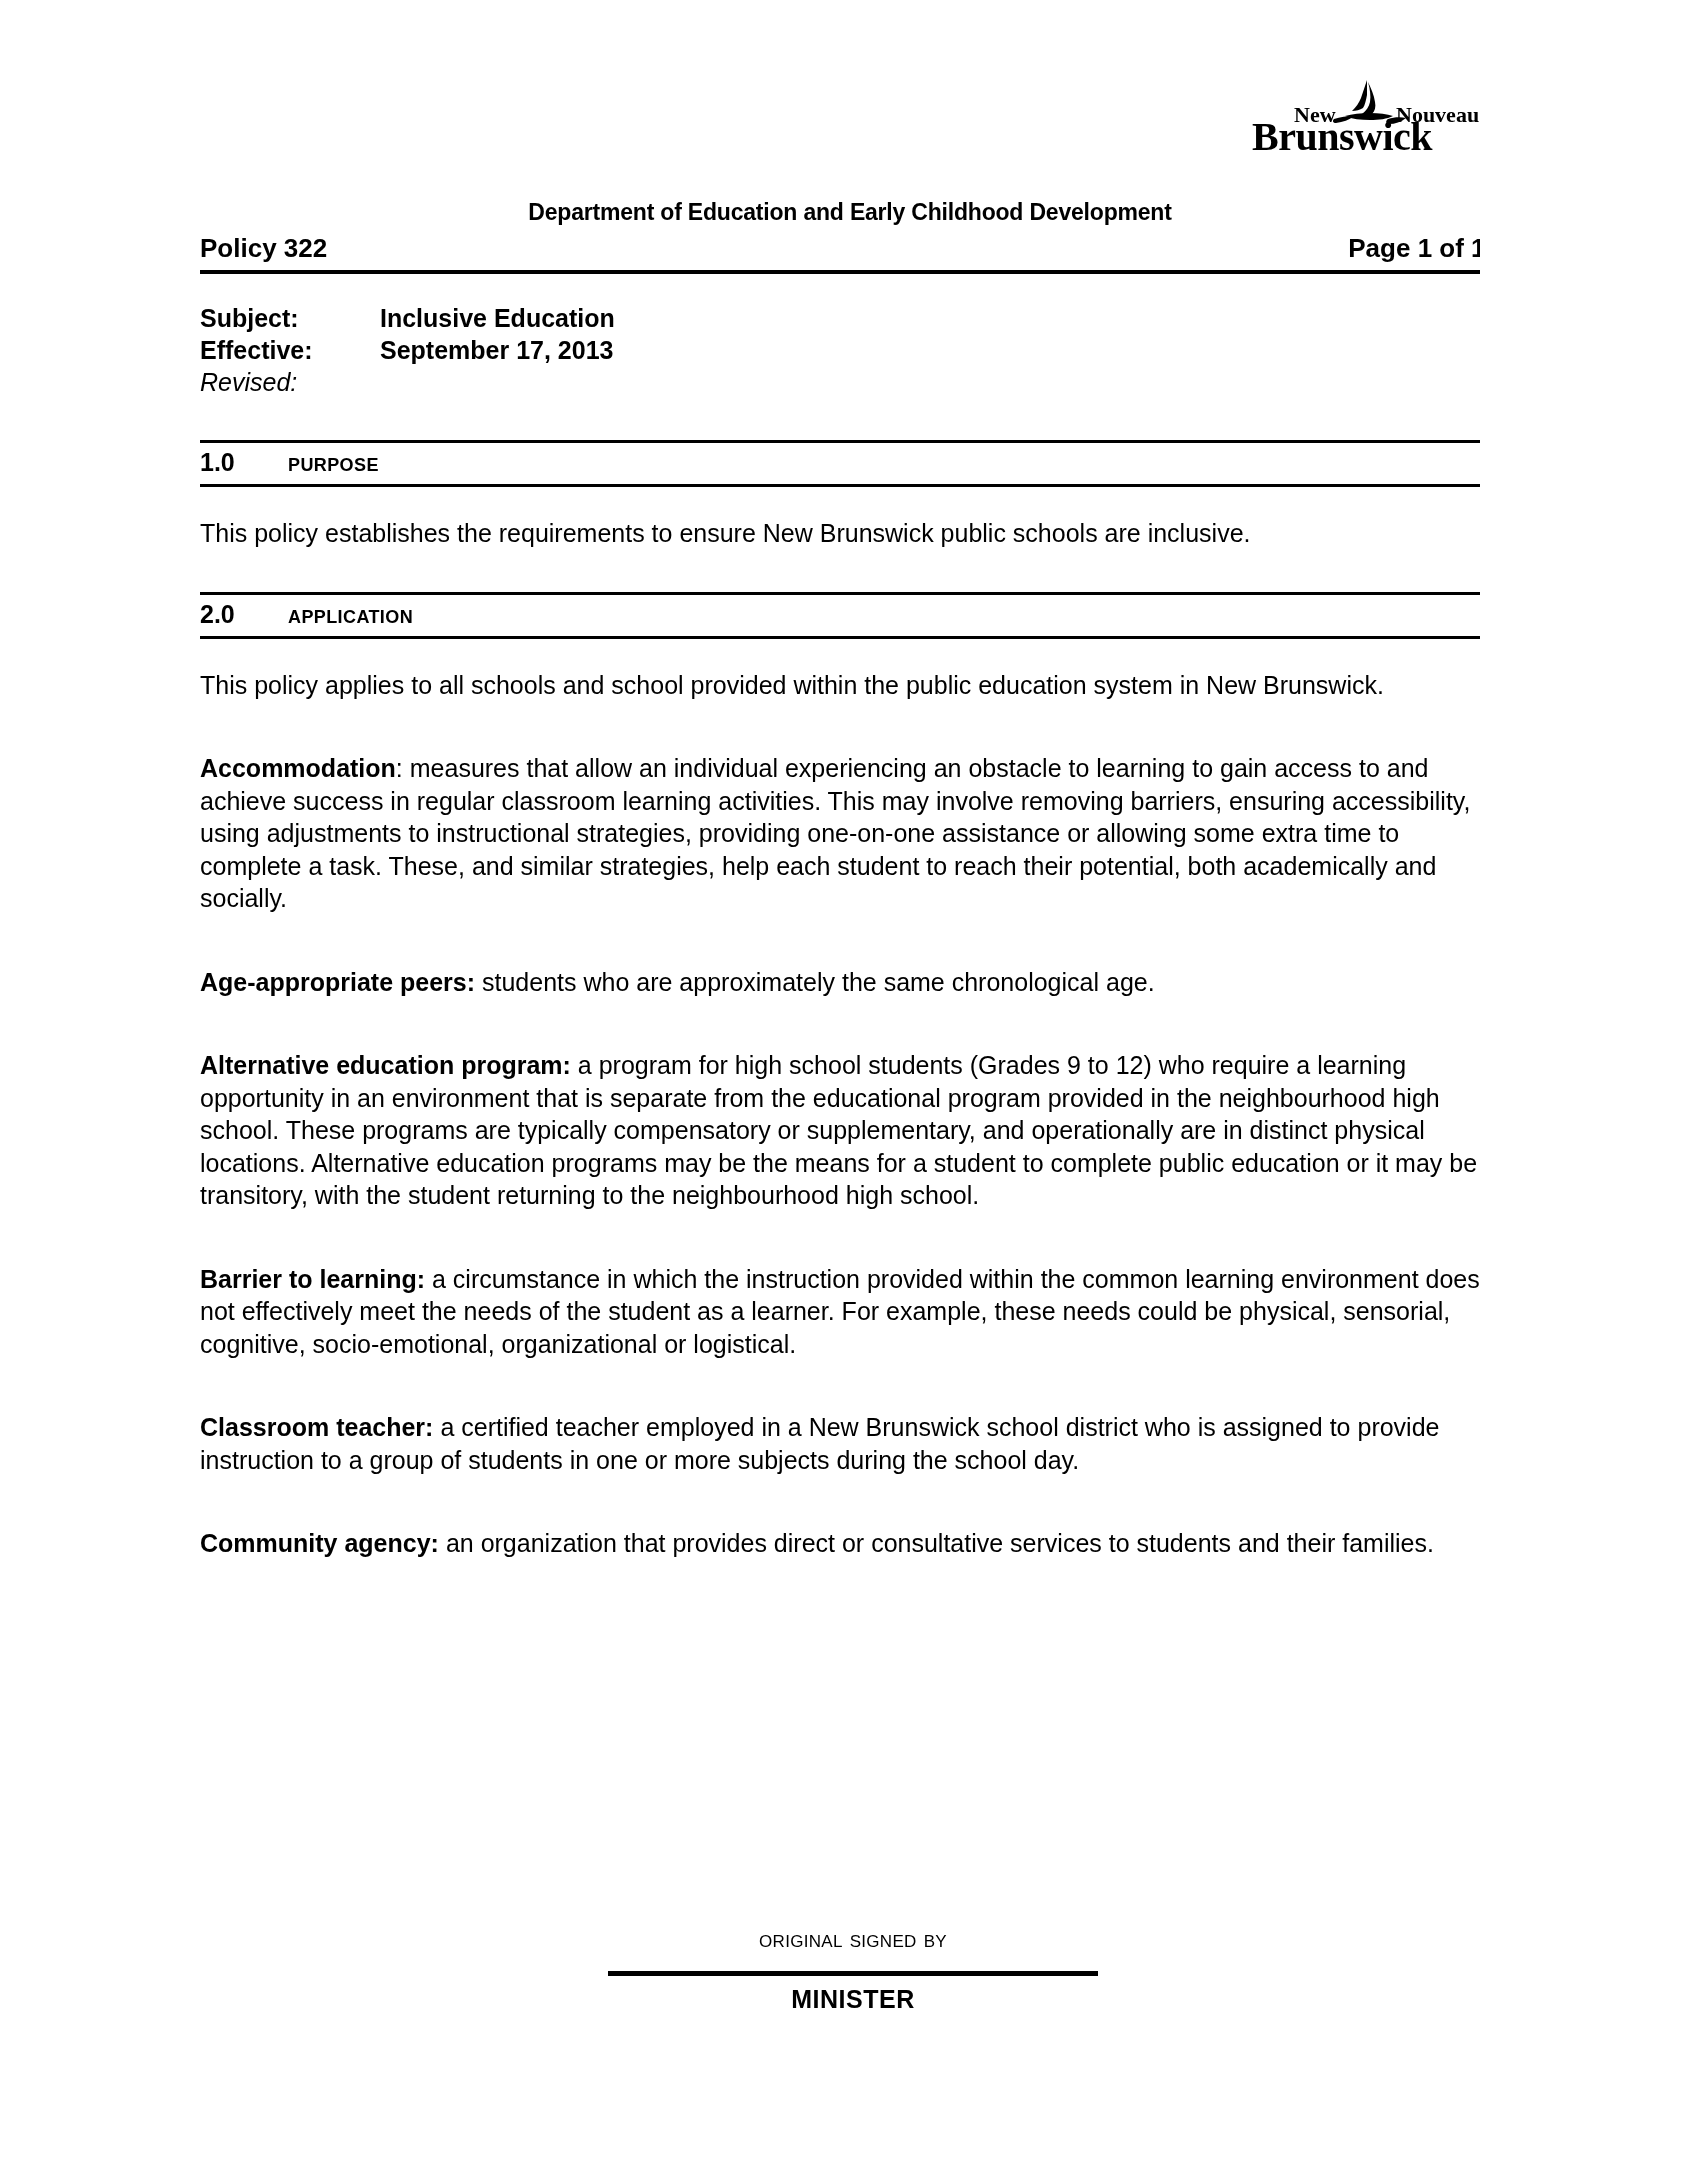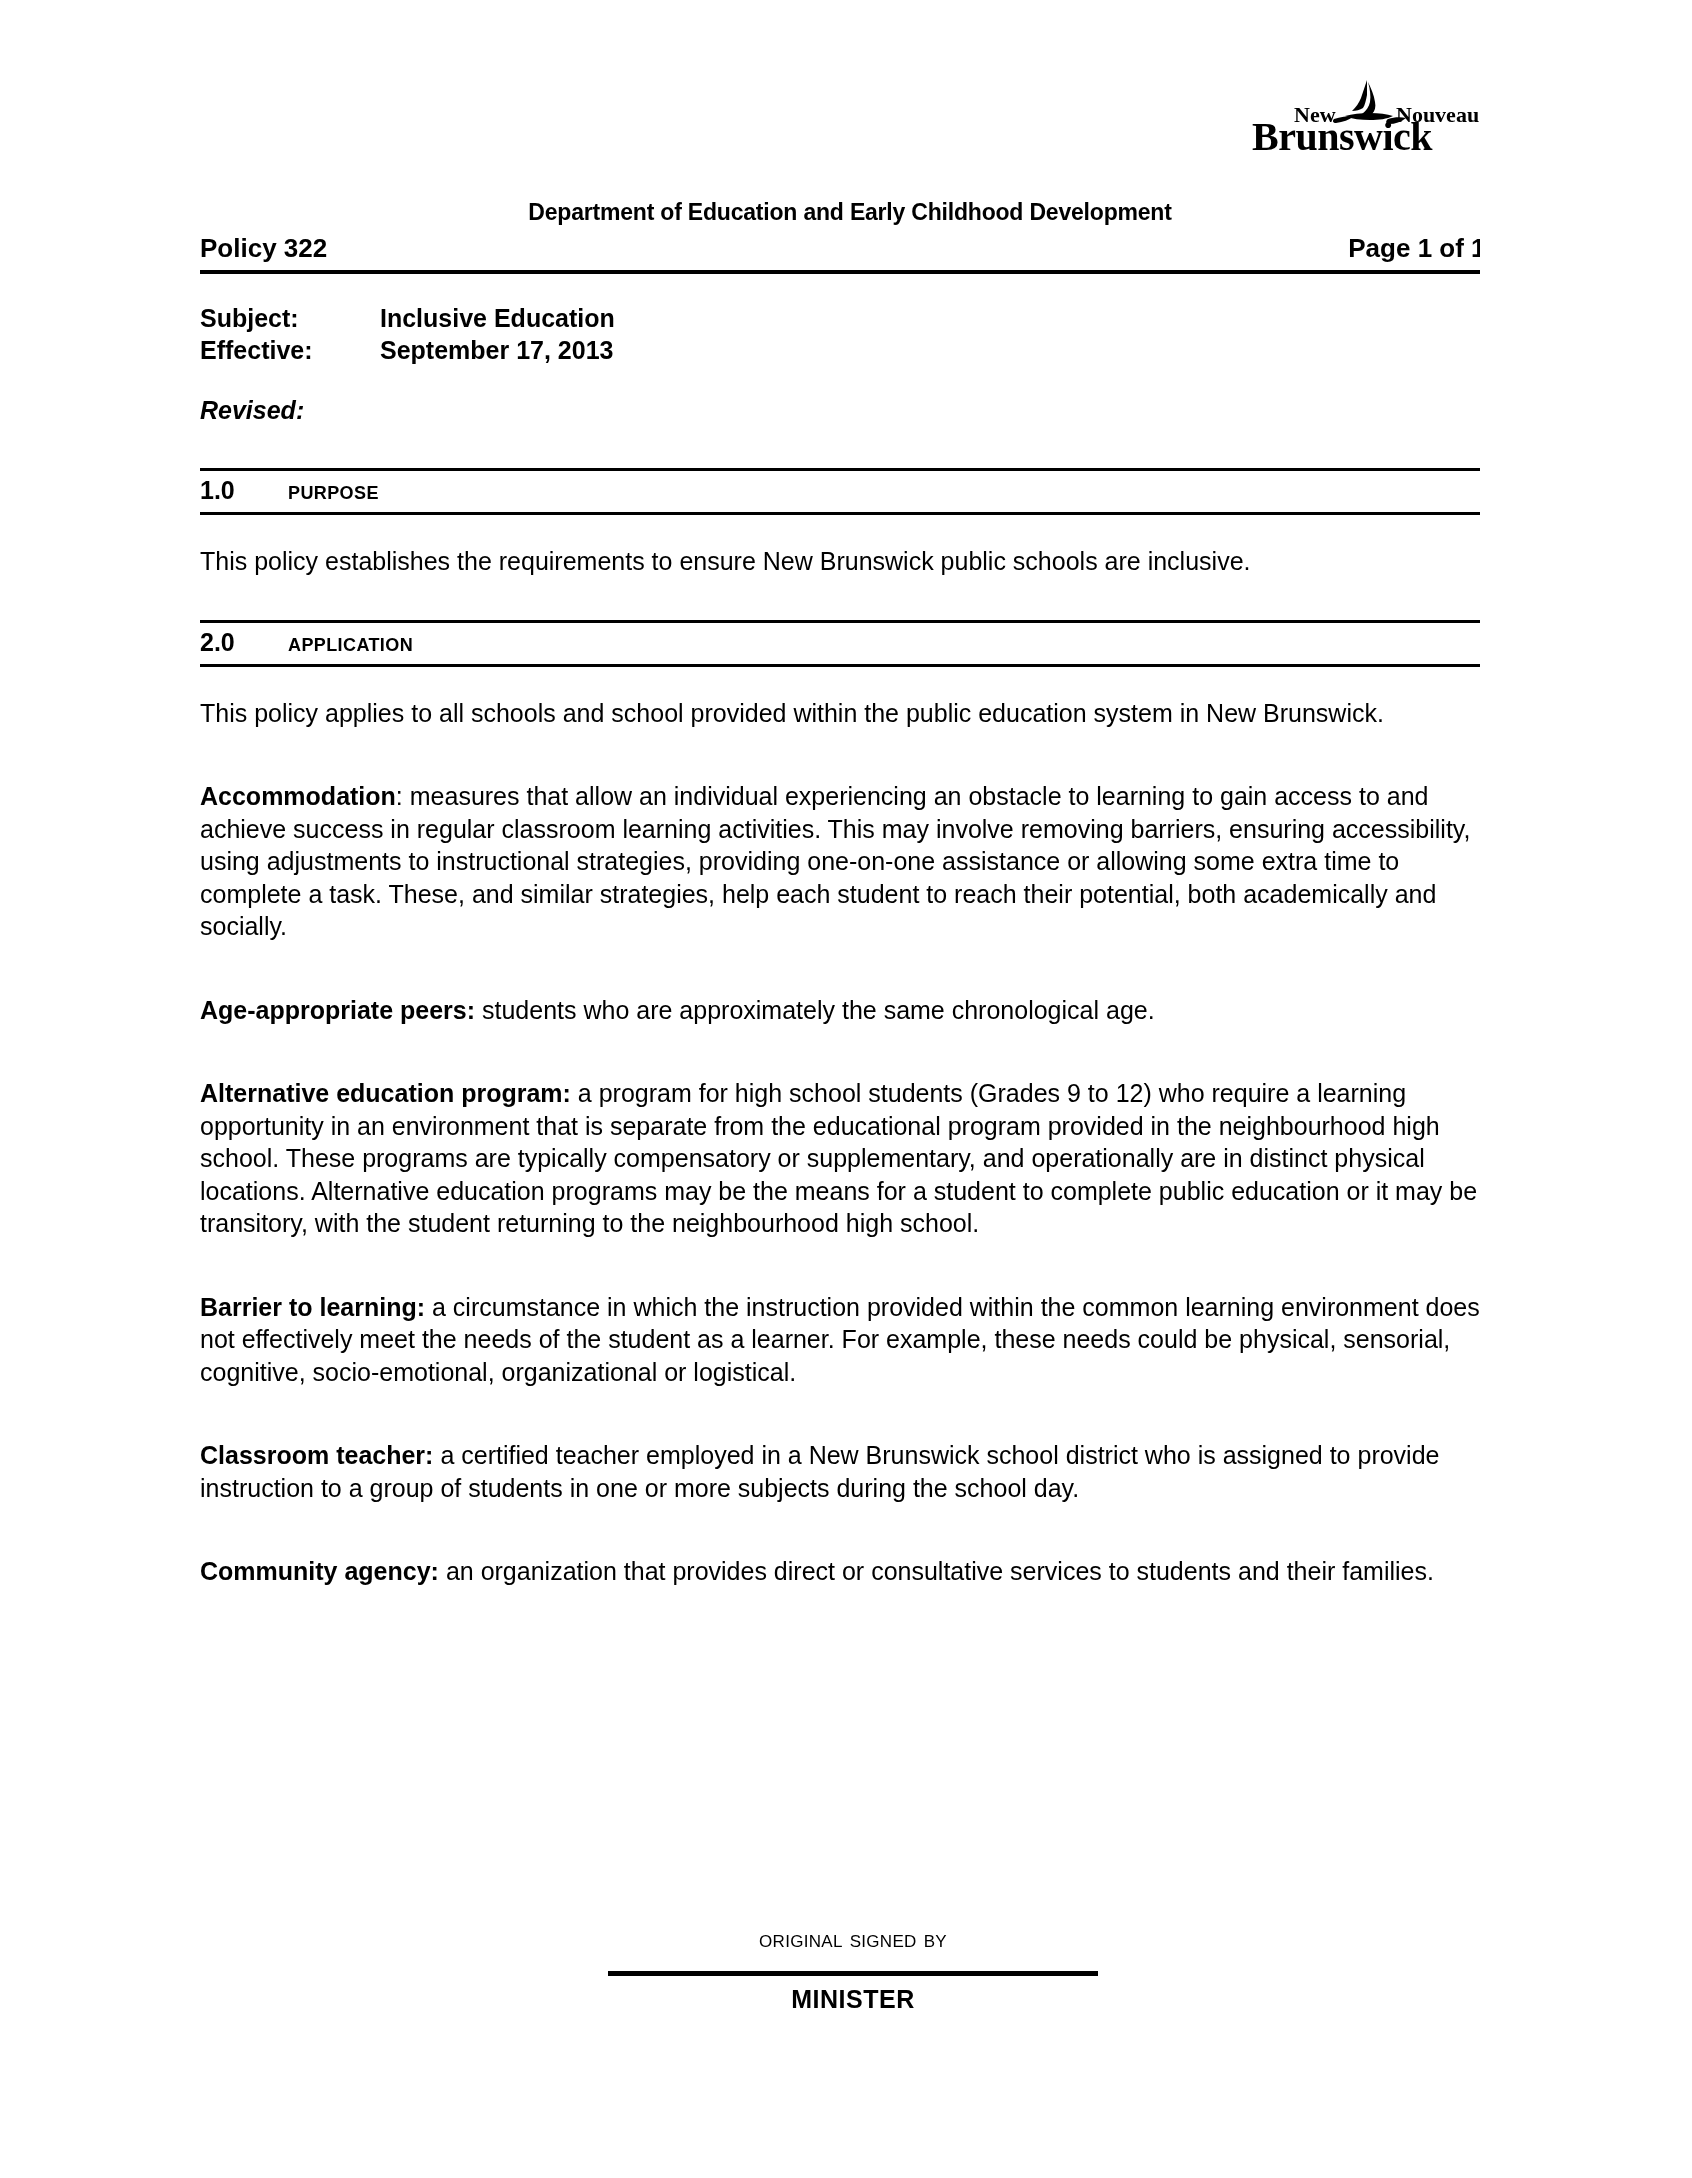--- a/index.html
+++ b/index.html
@@ -65,23 +65,22 @@
   }
   .meta-row {
     display: flex;
   }
   .meta-label {
     width: 180px;
     font-weight: bold;
     flex: none;
   }
   .meta-label.italic {
-    font-weight: bold;
+    font-weight: normal;
     font-style: italic;
-    margin-top: 28px;
   }
   .meta-value {
     font-weight: bold;
   }
 
   
   .section-head {
     margin-top: 42px;
     border-top: 3px solid #000;
     border-bottom: 3px solid #000;

